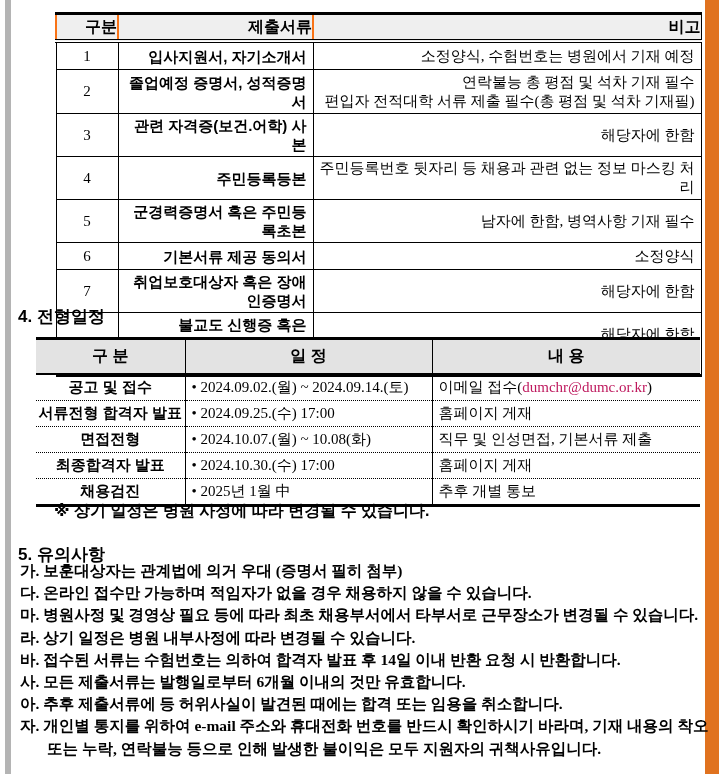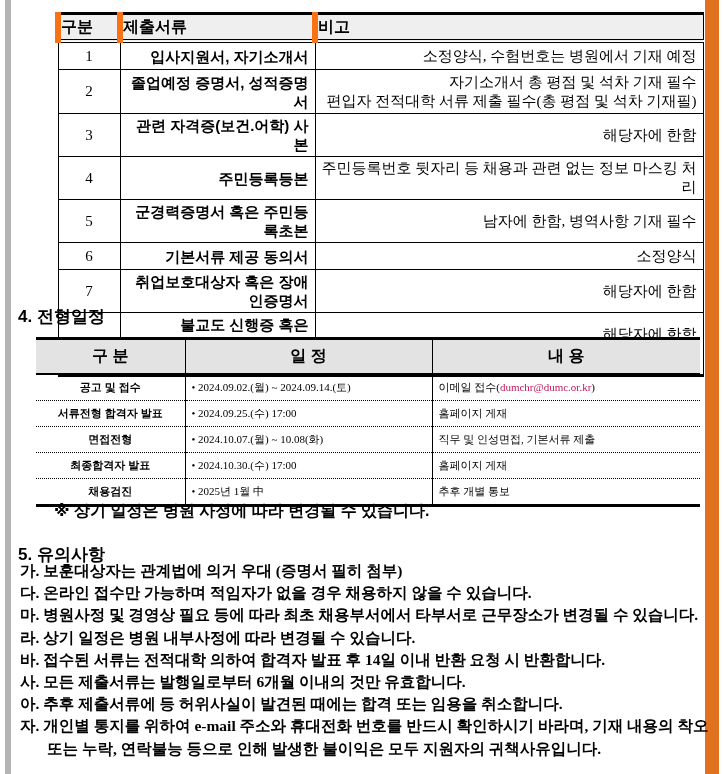--- a/index.html
+++ b/index.html
@@ -10,43 +10,43 @@
   }
   .bar-left{position:absolute;left:5px;top:0;width:6px;height:774px;}
   .bar-right{position:absolute;left:705px;top:0;width:14px;height:774px;}
 
   
   table{border-collapse:collapse;table-layout:fixed;}
   .doc-table{position:absolute;left:55px;top:12px;width:645px;
     border-top:3px solid #000;border-bottom:3px solid #000;
     border-left:1px solid #000;border-right:1px solid #000;}
   .doc-table th{
-    background:#efefef;border-left:6px solid #f97316;border-bottom:4px double #000;
+    background:#efefef;border-left:2px solid #f97316;border-bottom:4px double #000;
     font:bold 16px "Liberation Sans","DejaVu Sans",sans-serif;
-    height:24px;text-align:left;padding:0;}
+    height:24px;text-align:right;padding:0;}
   .doc-table td{border:1px solid #000;font-size:15px;line-height:19px;
     padding:2px 6px;vertical-align:middle;text-align:right;}
   .doc-table td.c-no{text-align:center;padding:2px 0;}
   .doc-table td.c-doc{font-family:"Liberation Sans","DejaVu Sans",sans-serif;font-weight:bold;}
   .doc-table tr.single td{height:22px;}
   .doc-table tr.double td{height:39px;}
 
   
   .sec-title{position:absolute;left:18px;
     font:bold 17px "Liberation Sans","DejaVu Sans",sans-serif;}
   .t4{top:305px;}
   .t5{top:543px;}
   .sch-table{position:absolute;left:36px;top:337px;width:664px;
     border-top:3px solid #000;border-bottom:3px solid #000;}
   .sch-table th{background:#e3e3e3;border-left:1px solid #000;border-bottom:2px solid #000;
     font:bold 16px "Liberation Sans","DejaVu Sans",sans-serif;
     height:25px;text-align:center;padding:4px;}
   .sch-table th:first-child,.sch-table td:first-child{border-left:none;}
   .sch-table td{border-left:1px solid #000;border-top:1px dotted #000;
-    font-size:11px;height:23px;padding:1px 6px;vertical-align:middle;margin-top:28px;}
+    font-size:15px;height:23px;padding:1px 6px;vertical-align:middle;margin-top:28px;}
   .sch-table td.c-stage{font-family:"Liberation Sans","DejaVu Sans",sans-serif;
     font-weight:bold;text-align:center;padding:1px 2px;}
   .sch-note{position:absolute;left:54px;top:501px;
     font:bold 16px "Liberation Sans","DejaVu Sans",sans-serif;}
 
   
   .notes{position:absolute;left:20px;top:560px;width:692px;
     font:bold 15.5px "Liberation Serif","DejaVu Serif",serif;
     line-height:22.2px;}
   .note-item{padding-left:27px;text-indent:-27px;}
@@ -73,21 +73,21 @@
   <tbody id="doc-tbody">
       <tr class="single">
         <td class="c-no">1</td>
         <td class="c-doc">입사지원서, 자기소개서</td>
         <td class="c-note">소정양식, 수험번호는 병원에서 기재 예정</td>
       </tr>
       <tr class="double">
         <td class="c-no">2</td>
         <td class="c-doc">졸업예정 증명서, 성적증명서</td>
         <td class="c-note">
-          <div>자기소개서 총 평점 및 석차 기재 필수</div>
+          <div>연락불능 총 평점 및 석차 기재 필수</div>
           <div>편입자 전적대학 서류 제출 필수(총 평점 및 석차 기재필)</div>
         </td>
       </tr>
       <tr class="single">
         <td class="c-no">3</td>
         <td class="c-doc">관련 자격증(보건.어학) 사본</td>
         <td class="c-note">해당자에 한함</td>
       </tr>
       <tr class="single">
         <td class="c-no">4</td>
@@ -168,17 +168,17 @@
 </table>
 
 <div class="sch-note">※ 상기 일정은 병원 사정에 따라 변경될 수 있습니다.</div>
 
 <div class="sec-title t5">5. 유의사항</div>
 <div class="notes" id="notes-list">
     <div class="note-item">가. 보훈대상자는 관계법에 의거 우대 (증명서 필히 첨부)</div>
     <div class="note-item">다. 온라인 접수만 가능하며 적임자가 없을 경우 채용하지 않을 수 있습니다.</div>
     <div class="note-item">마. 병원사정 및 경영상 필요 등에 따라 최초 채용부서에서 타부서로 근무장소가 변경될 수 있습니다.</div>
     <div class="note-item">라. 상기 일정은 병원 내부사정에 따라 변경될 수 있습니다.</div>
-    <div class="note-item">바. 접수된 서류는 전적대학 의하여 합격자 발표 후 14일 이내 반환 요청 시 반환합니다.</div>
+    <div class="note-item">바. 접수된 서류는 수험번호는 의하여 합격자 발표 후 14일 이내 반환 요청 시 반환합니다.</div>
     <div class="note-item">사. 모든 제출서류는 발행일로부터 6개월 이내의 것만 유효합니다.</div>
     <div class="note-item">아. 추후 제출서류에 등 허위사실이 발견된 때에는 합격 또는 임용을 취소합니다.</div>
     <div class="note-item">자. 개인별 통지를 위하여 e-mail 주소와 휴대전화 번호를 반드시 확인하시기 바라며, 기재 내용의 착오 또는 누락, 연락불능 등으로 인해 발생한 불이익은 모두 지원자의 귀책사유입니다.</div>
   </div>
 
 </body></html>

